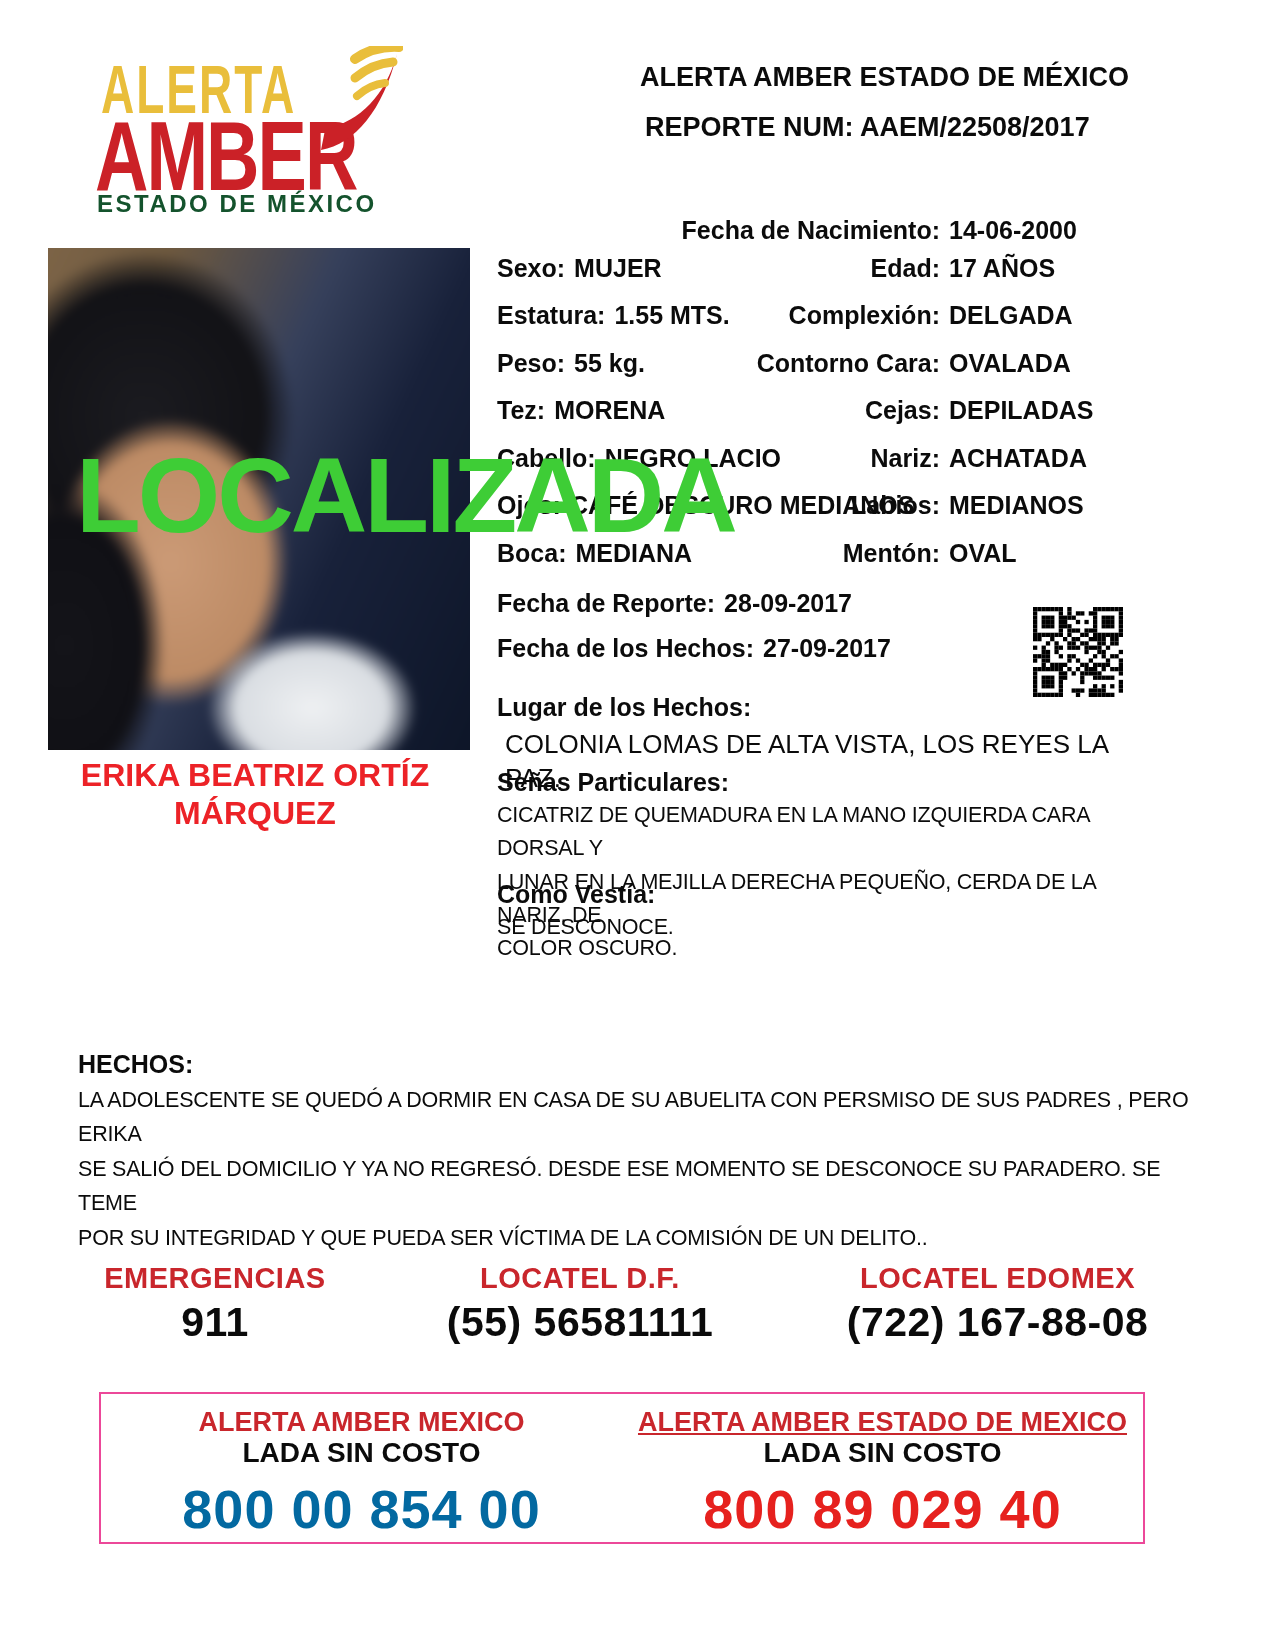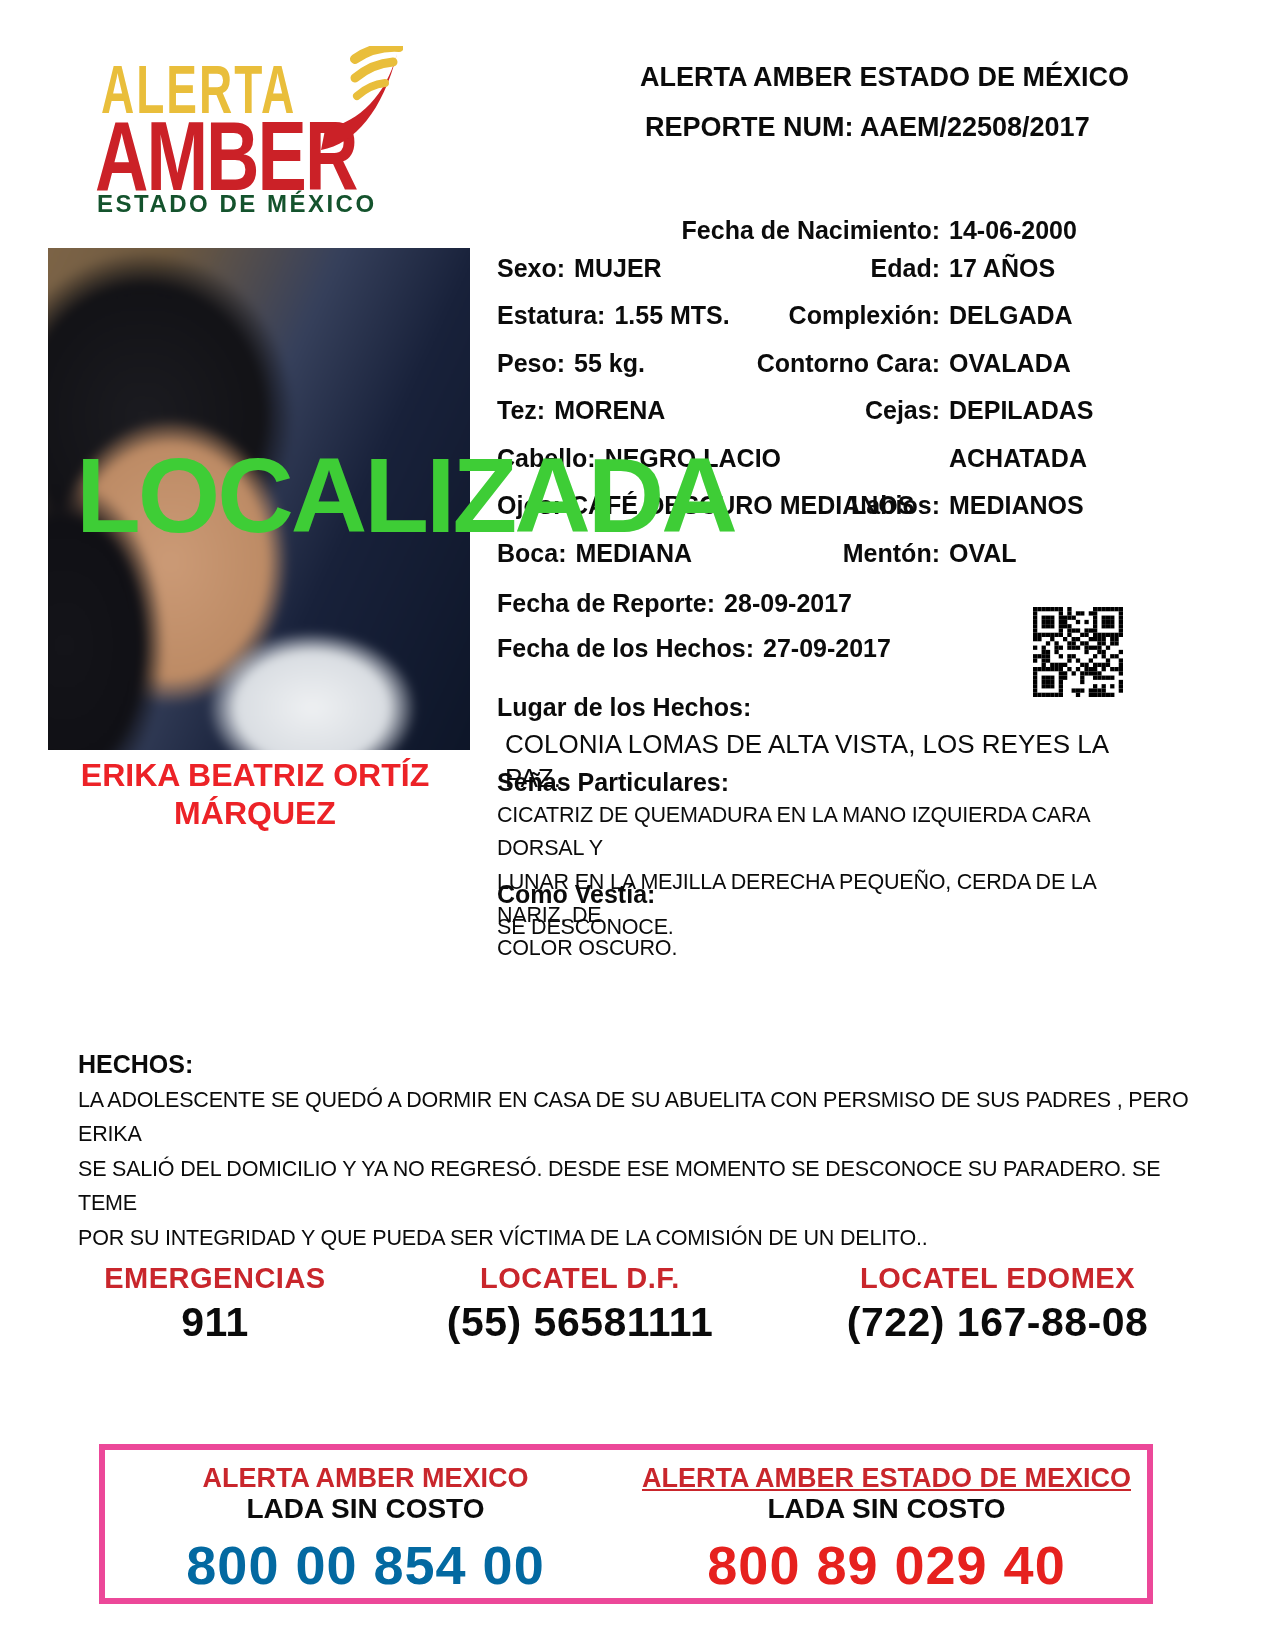--- a/index.html
+++ b/index.html
@@ -58,21 +58,21 @@
   .sec-hechos .sec-body{margin-top:4px;line-height:1.6;}
 
   
   .contacts{position:absolute;left:60px;top:1262px;width:1145px;display:grid;
             grid-template-columns:310px 420px 415px;}
   .contact{text-align:center;}
   .contact-label{font-size:29px;font-weight:bold;letter-spacing:0.5px;}
   .contact-number{font-size:41px;font-weight:bold;color:#0b0b0b;margin-top:4px;letter-spacing:0.5px;}
 
   
-  .hotline-box{position:absolute;left:99px;top:1444px;width:1042px;height:148px;border:6px solid #ec4899;
+  .hotline-box{position:absolute;left:99px;top:1392px;width:1042px;height:148px;border:2px solid #ec4899;
                display:flex;}
   .hotline{flex:1;text-align:center;padding-top:13px;}
   .hotline-title{font-size:27px;font-weight:bold;}
   .hotline-sub{font-size:28px;font-weight:bold;color:#0b0b0b;line-height:1.1;}
   .hotline-number{font-size:54px;font-weight:bold;margin-top:9px;letter-spacing:1px;}
 </style>
 </head>
 <body>
 
 <div class="page">
@@ -119,20 +119,21 @@
     <span class="rlabel">Contorno Cara:</span>
     <span class="rvalue">OVALADA</span>
   </div>
   <div class="drow row-3">
     <span class="lpair"><span>Tez:</span><span class="val">MORENA</span></span>
     <span class="rlabel">Cejas:</span>
     <span class="rvalue">DEPILADAS</span>
   </div>
   <div class="drow row-4">
     <span class="lpair"><span>Cabello:</span><span class="val">NEGRO LACIO</span></span>
+    <span class="rlabel">Nariz:</span>
     <span class="rvalue">ACHATADA</span>
   </div>
   <div class="drow row-5">
     <span class="lpair"><span>Ojos:</span><span class="val">CAFÉ OBSCURO MEDIANOS</span></span>
     <span class="rlabel">Labios:</span>
     <span class="rvalue">MEDIANOS</span>
   </div>
   <div class="drow row-6">
     <span class="lpair"><span>Boca:</span><span class="val">MEDIANA</span></span>
     <span class="rlabel">Mentón:</span>

